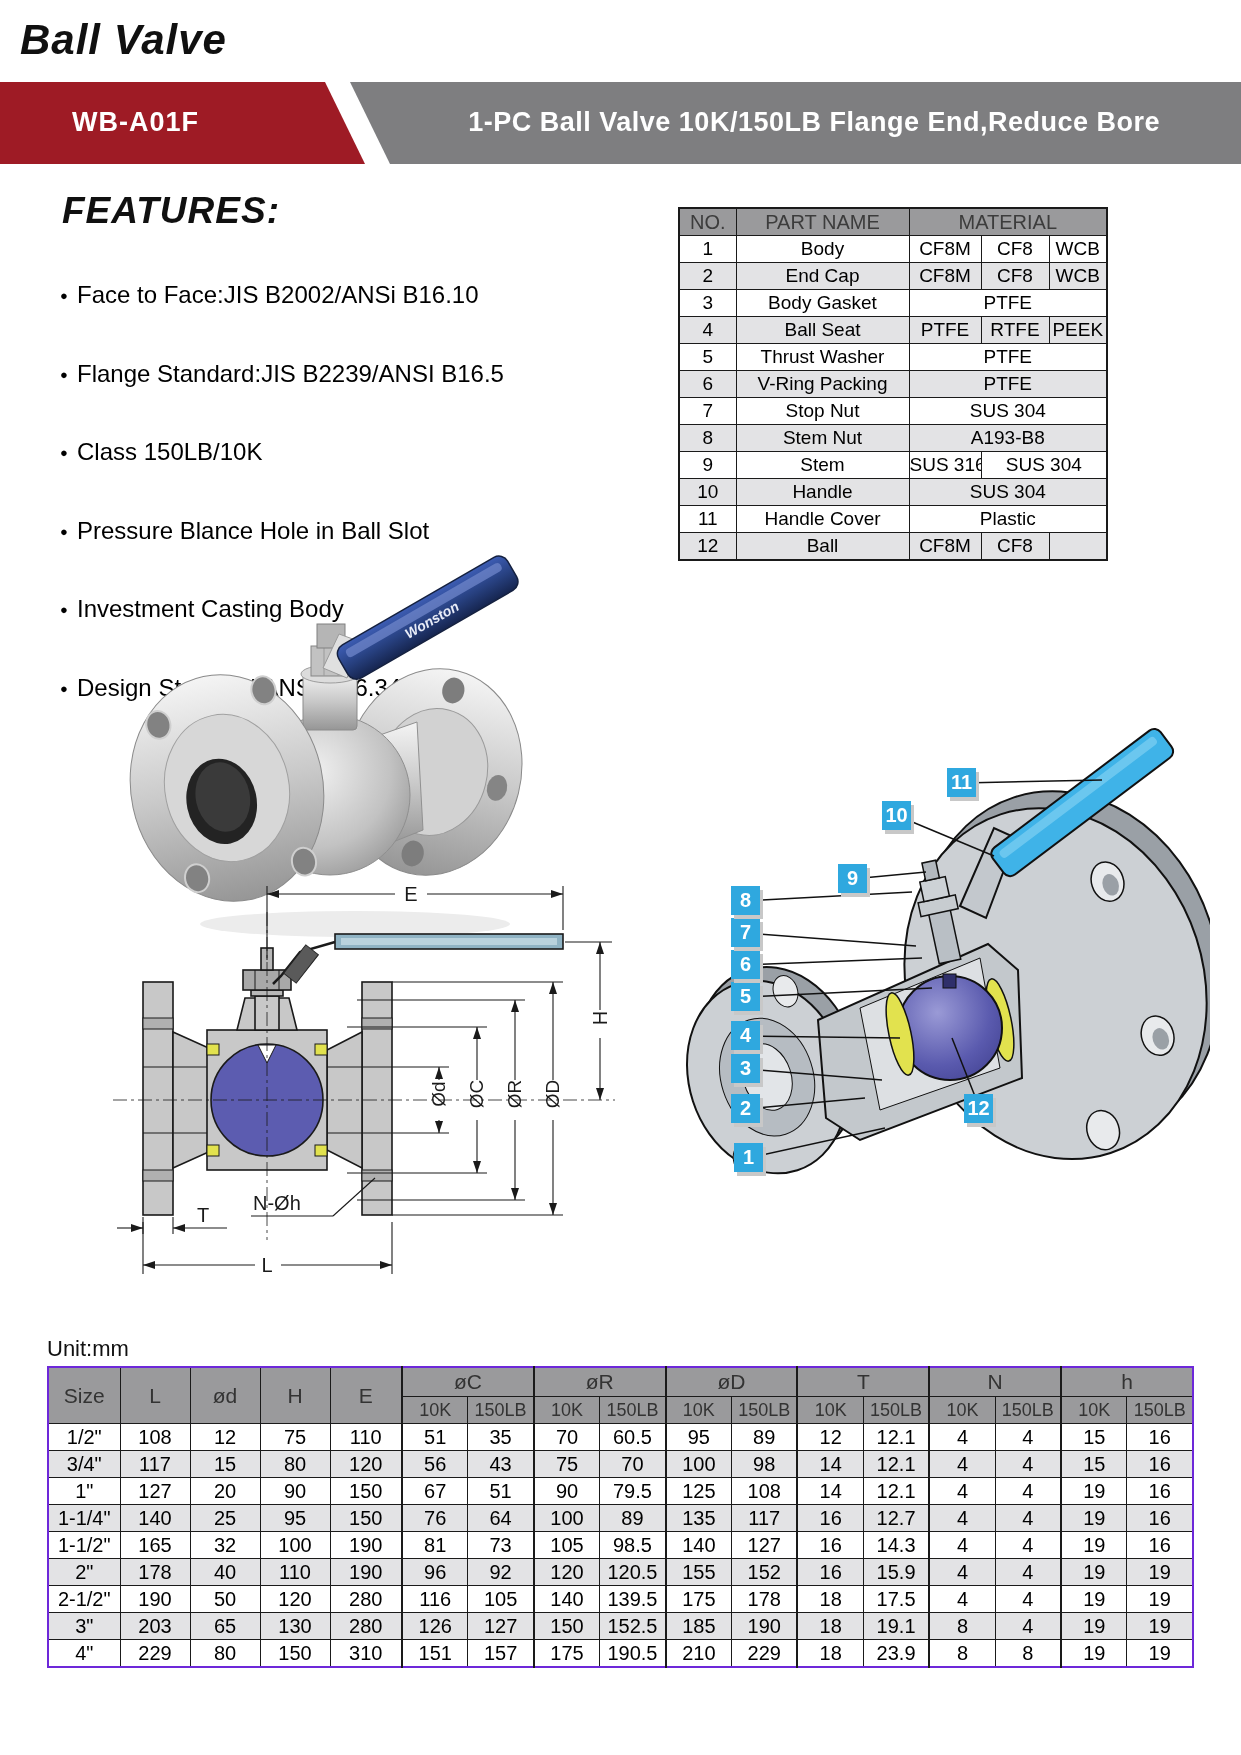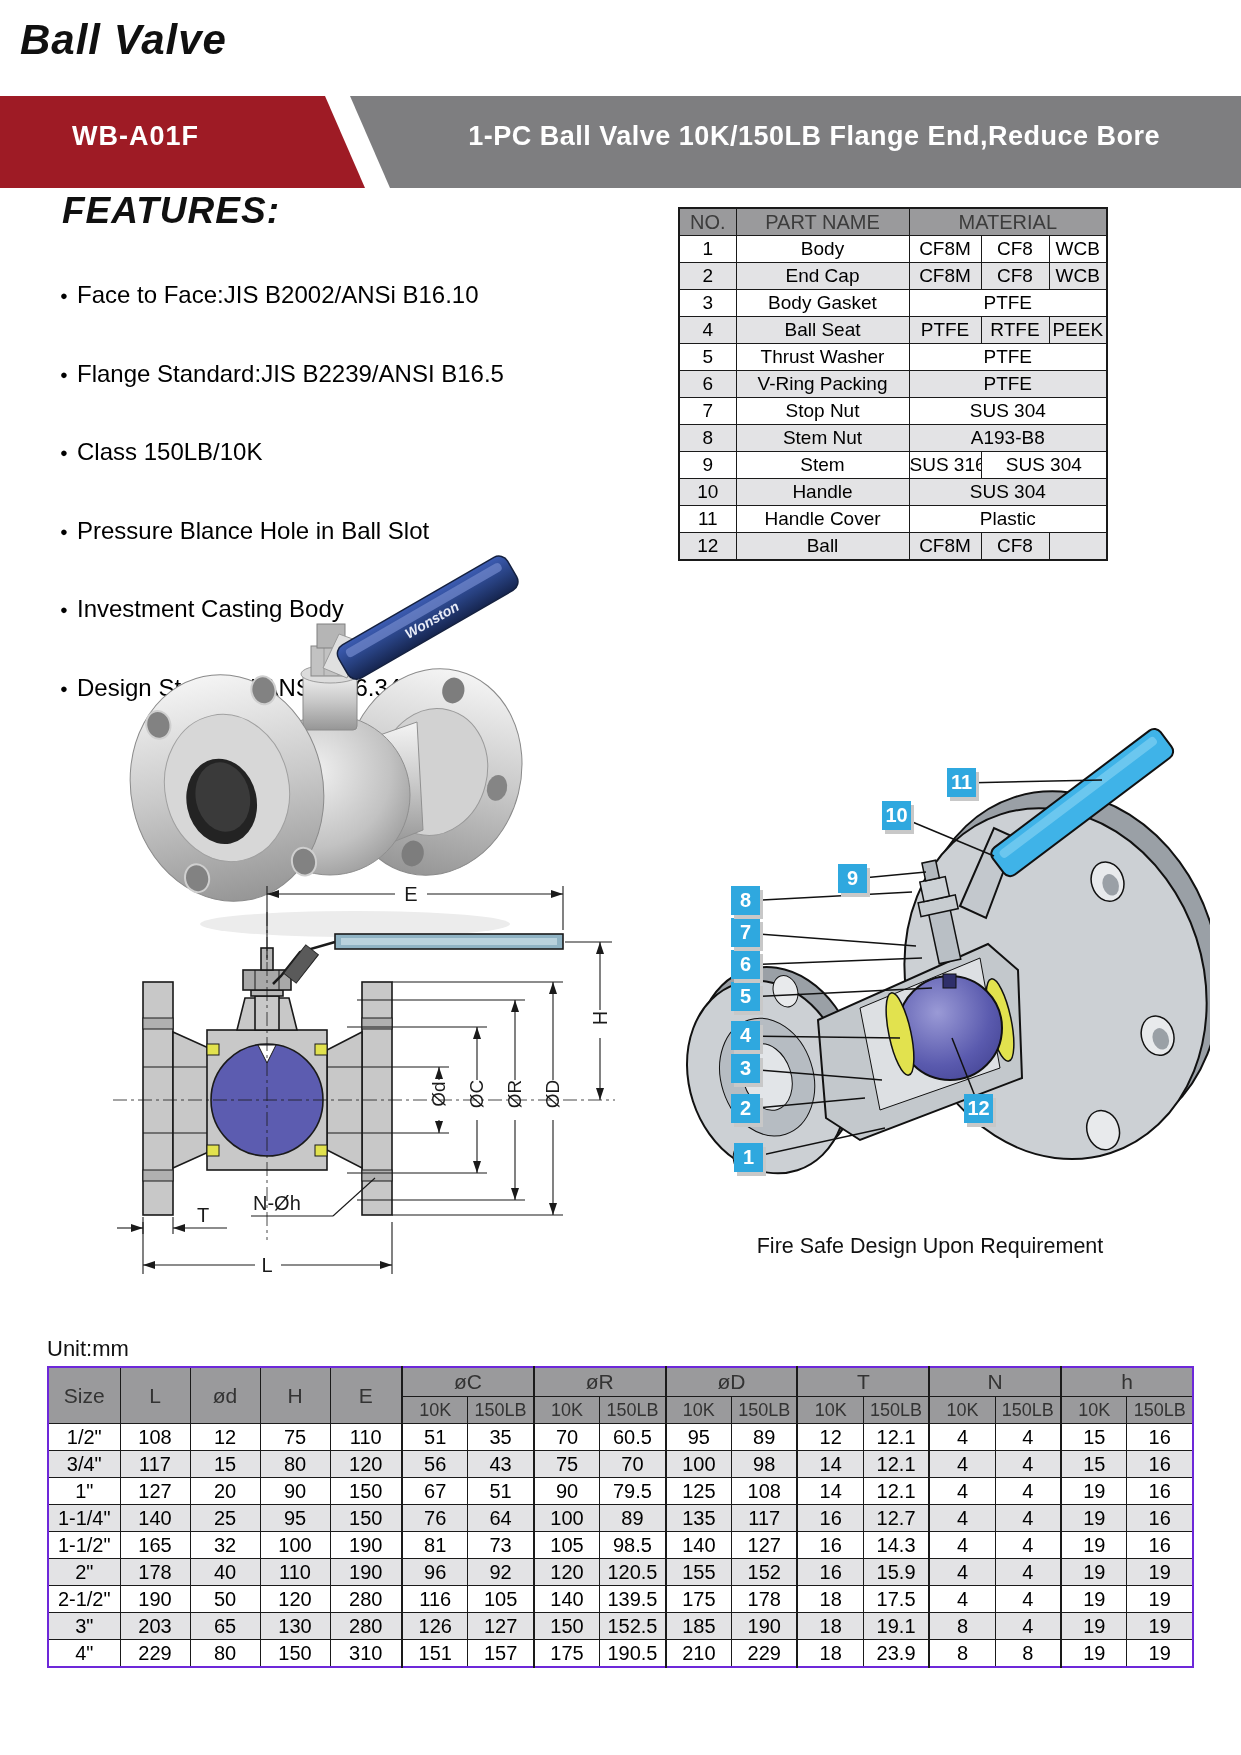--- a/index.html
+++ b/index.html
@@ -2,21 +2,21 @@
 <html><head>
 <meta charset="utf-8">
 <style>
   html,body{margin:0;padding:0;background:#ffffff;}
   .page{position:relative;width:1241px;height:1755px;background:#fff;
         font-family:"Liberation Sans", sans-serif;color:#000;overflow:hidden;}
 
   
   .page-title{position:absolute;left:20px;top:16px;margin:0;font-size:42px;
               font-weight:bold;font-style:italic;letter-spacing:1px;color:#101010;}
-  .banner{position:absolute;left:0;top:96px;width:1241px;height:92px;}
+  .banner{position:absolute;left:0;top:82px;width:1241px;height:82px;}
   .banner-red{position:absolute;inset:0;background:#9E1B25;
               clip-path:polygon(0 0,325px 0,365px 100%,0 100%);}
   .banner-red span{position:absolute;left:72px;top:25px;color:#fff;font-size:27px;
                    font-weight:bold;letter-spacing:1px;}
   .banner-gray{position:absolute;inset:0;background:#7E7E80;
                clip-path:polygon(350px 0,100% 0,100% 100%,390px 100%);}
   .banner-gray span{position:absolute;left:400px;width:760px;top:25px;text-align:right;
                     color:#fff;font-size:27px;font-weight:bold;letter-spacing:.5px;}
 
   
@@ -412,21 +412,20 @@
     <div class="callout" style="left:81px;top:334px">5</div>
     <div class="callout" style="left:81px;top:302px">6</div>
     <div class="callout" style="left:81px;top:270px">7</div>
     <div class="callout" style="left:81px;top:238px">8</div>
     <div class="callout" style="left:188px;top:216px">9</div>
     <div class="callout" style="left:232px;top:153px">10</div>
     <div class="callout" style="left:297px;top:120px">11</div>
     <div class="callout" style="left:314px;top:446px">12</div>
   </div>
 
-  <div class="caption">Fire Safe Design Upon Requirement</div>
 
   <div class="unit-label">Unit:mm</div>
 
   <table class="dim-table">
     <colgroup>
       <col style="width:72px">
         <col style="width:70px">
         <col style="width:70px">
         <col style="width:70px">
         <col style="width:72px">

